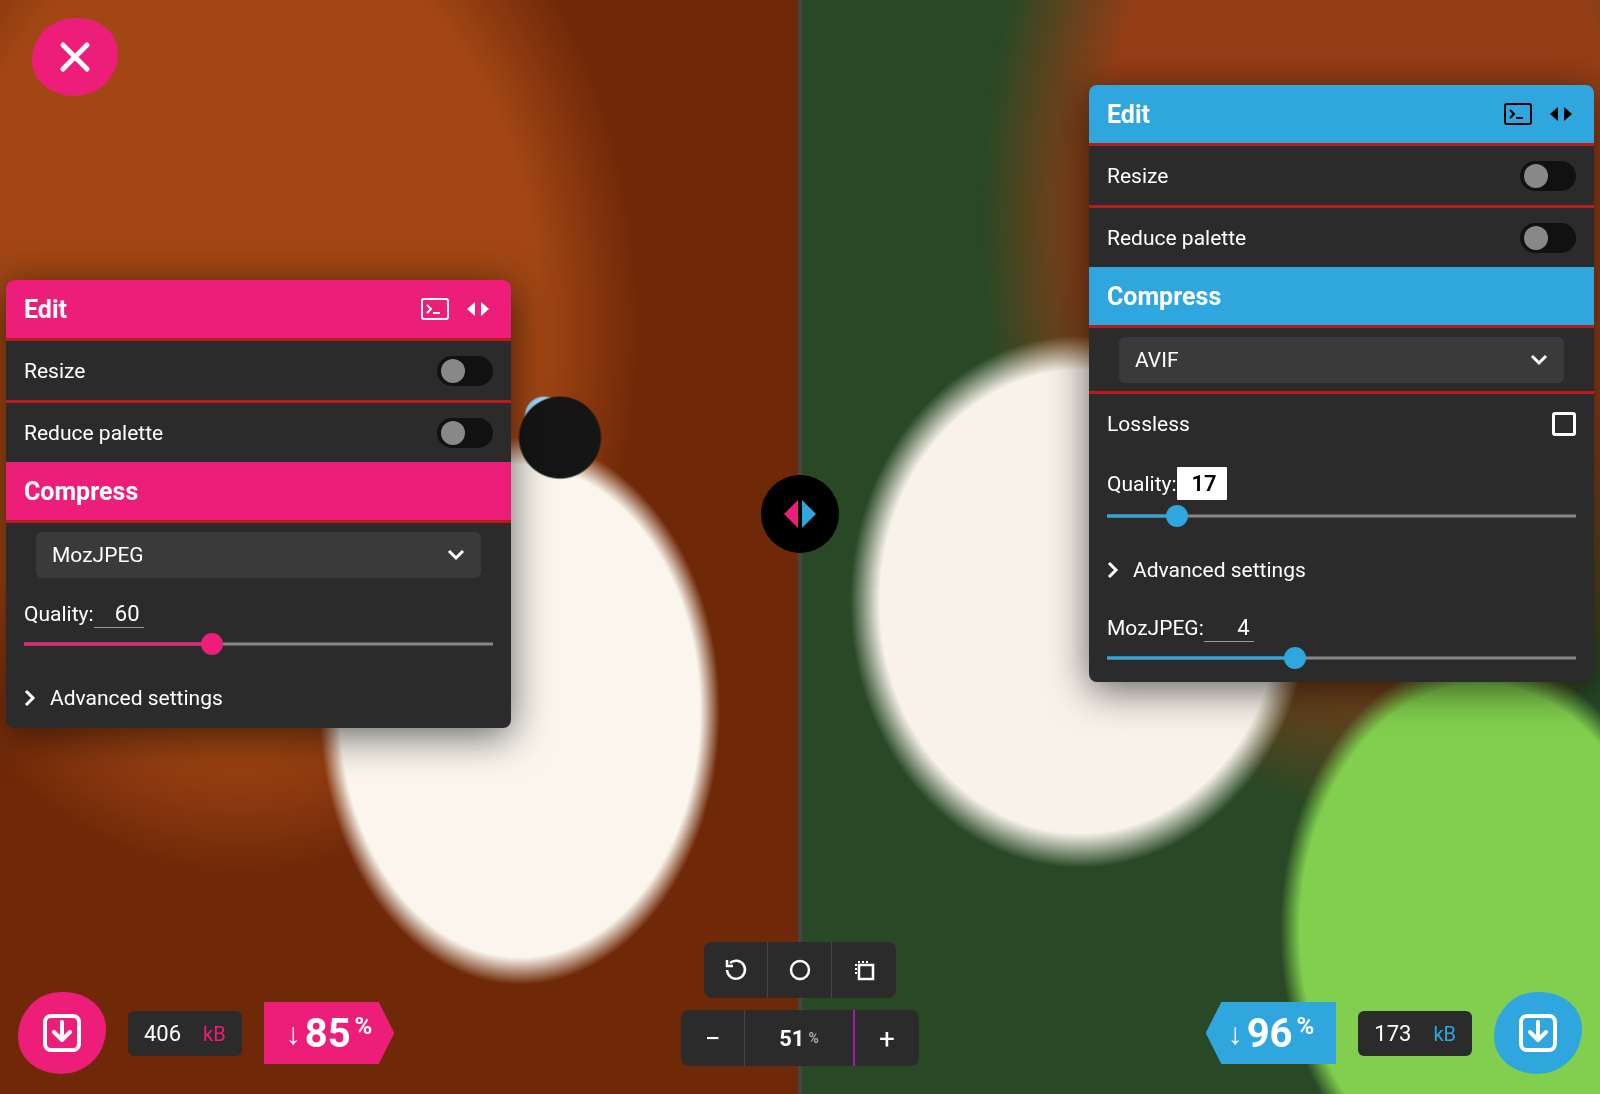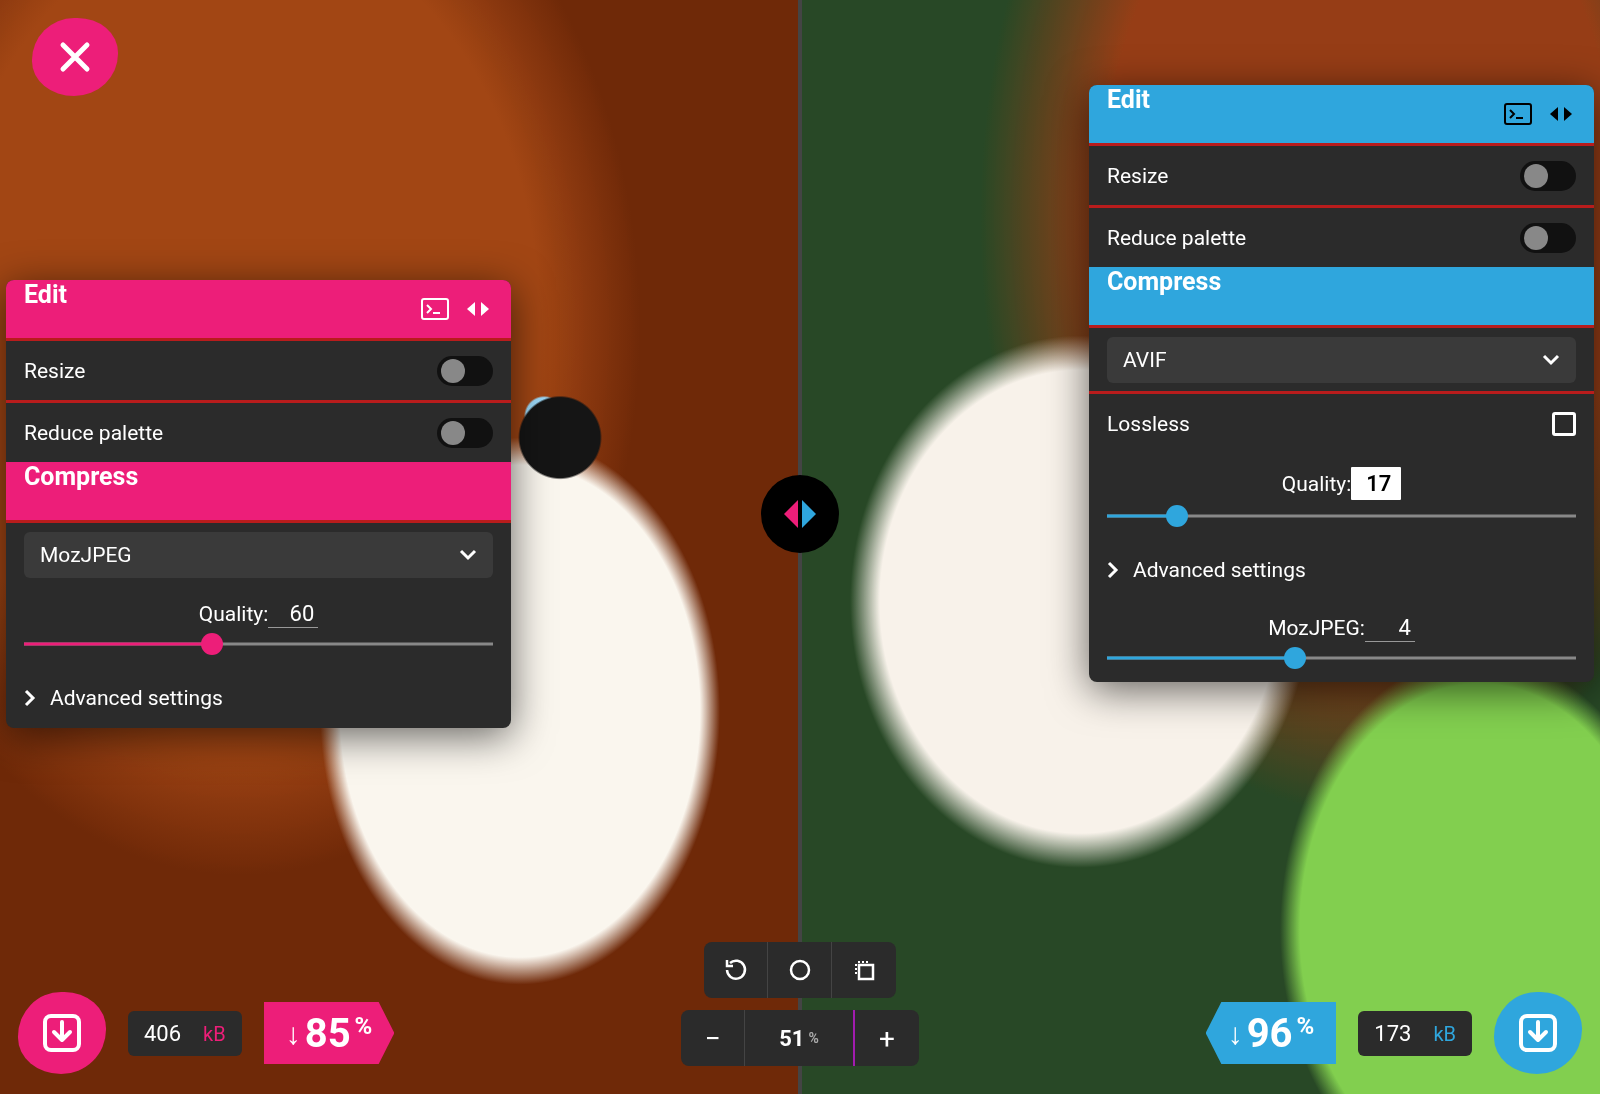--- a/index.html
+++ b/index.html
@@ -34,32 +34,32 @@
   .divider-knob svg{width:56px;height:56px}
 
   
   .close-btn{position:absolute;top:18px;left:32px;width:86px;height:78px;border:none;background:var(--pink);border-radius:50% 48% 52% 50% / 55% 45% 55% 45%;cursor:pointer;z-index:20;display:flex;align-items:center;justify-content:center}
   .close-btn svg{width:40px;height:40px}
 
   
   .panel{position:absolute;width:505px;background:var(--panel);border-radius:8px;overflow:hidden;box-shadow:0 8px 40px rgba(0,0,0,.6);z-index:10;font-size:21px}
   .panel-left{left:6px;top:280px}
   .panel-right{right:6px;top:85px}
-  .header{display:flex;justify-content:space-between;height:58px;padding:0 18px;font-weight:700;font-size:25px}
+  .header{display:flex;align-items:center;justify-content:space-between;height:58px;padding:0 18px;font-weight:700;font-size:25px}
   .pink-bg{background:var(--pink)}
   .blue-bg{background:var(--blue)}
   .header-icons{display:flex;gap:14px;align-items:center}
   .header-icons>*{cursor:pointer}
   .row{display:flex;align-items:center;justify-content:space-between;height:62px;padding:0 18px;background:var(--panel);border-top:3px solid #b91c1c}
   .toggle{width:56px;height:30px;border-radius:15px;background:#111;position:relative;cursor:pointer}
   .toggle::after{content:"";position:absolute;width:24px;height:24px;border-radius:50%;background:#888;top:3px;left:4px}
-  .select-row{height:66px;padding:12px 18px}
+  .select-row{height:66px;padding:12px 30px}
   .select{width:100%;height:46px;border-radius:6px;background:var(--panel-light);display:flex;align-items:center;justify-content:space-between;padding:0 16px;cursor:pointer;font-size:21px}
   .field-row{padding:14px 18px 0;display:block;height:auto}
-  .field-top{display:flex;justify-content:center;align-items:baseline;margin-bottom:6px}
+  .field-top{display:flex;justify-content:flex-start;align-items:baseline;margin-bottom:6px}
   .field-val{font-size:22px;min-width:50px;text-align:right;border-bottom:1px solid #999;padding:1px 4px}
   .field-val.boxed{border:2px solid #fff;background:#fff;color:#000;border-radius:1px;padding:2px 8px;font-weight:600}
   .slider{position:relative;height:20px;margin:4px 0 14px}
   .slider-track{position:absolute;top:50%;left:0;right:0;height:3px;background:#888;transform:translateY(-50%)}
   .slider-fill{position:absolute;top:50%;left:0;height:3px;transform:translateY(-50%)}
   .slider-thumb{position:absolute;top:50%;width:22px;height:22px;border-radius:50%;transform:translate(-50%,-50%);cursor:pointer}
   .pink .slider-fill,.pink .slider-thumb{background:var(--pink)}
   .blue .slider-fill,.blue .slider-thumb{background:var(--blue)}
   .adv-row{display:flex;align-items:center;gap:14px;padding:18px;cursor:pointer;font-size:21px}
   .checkbox{width:24px;height:24px;border:3px solid #fff;border-radius:3px;cursor:pointer}

